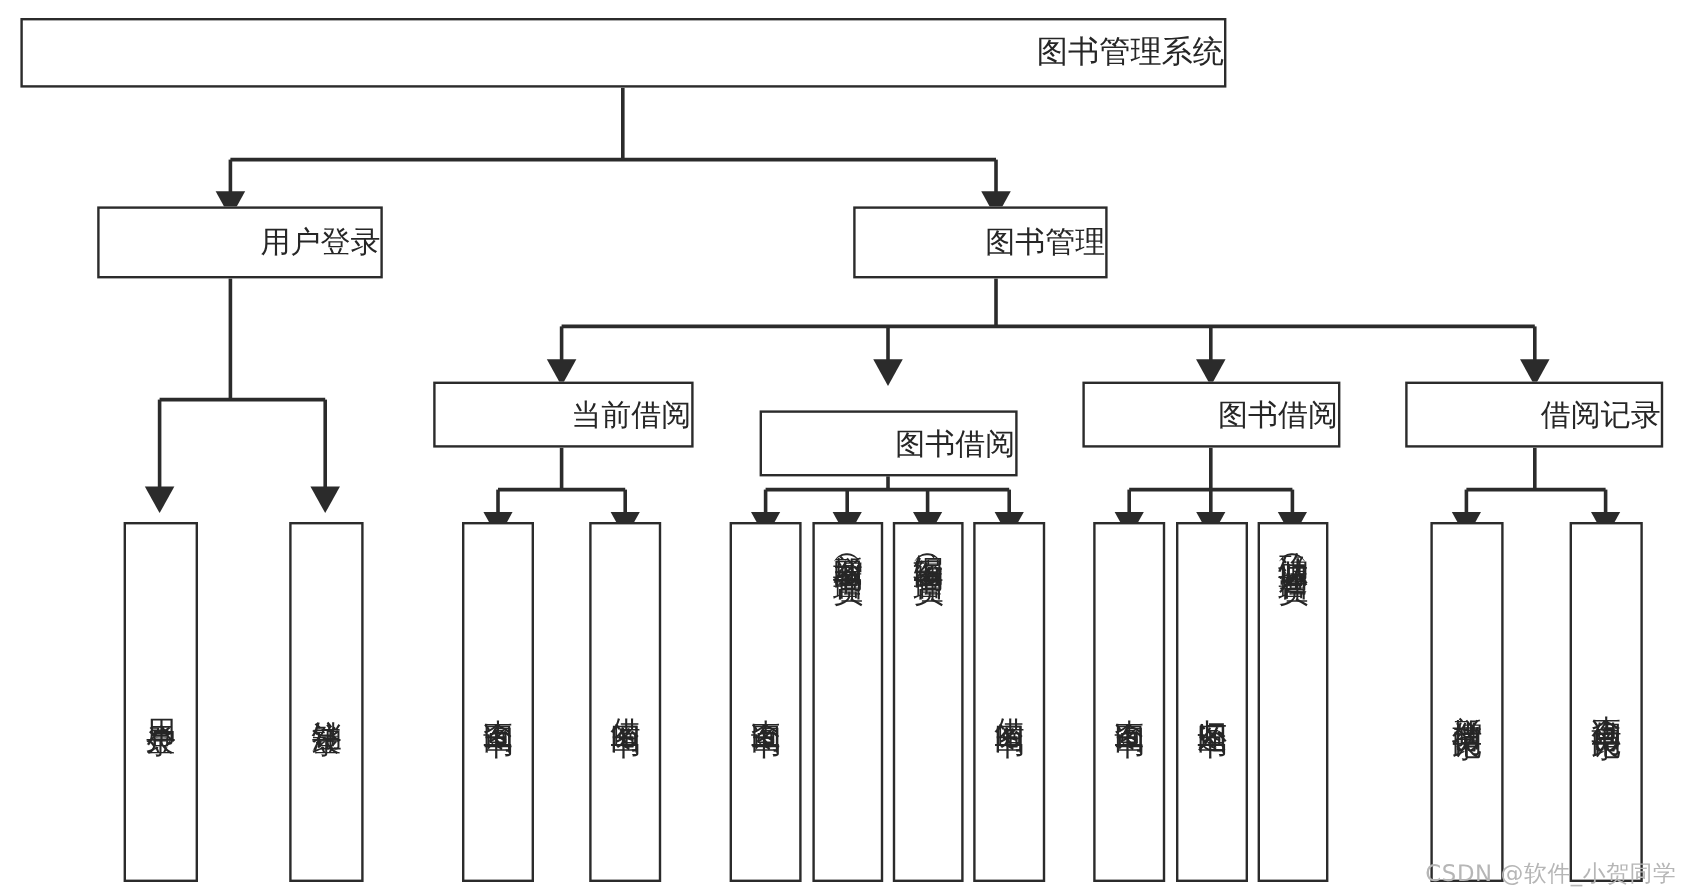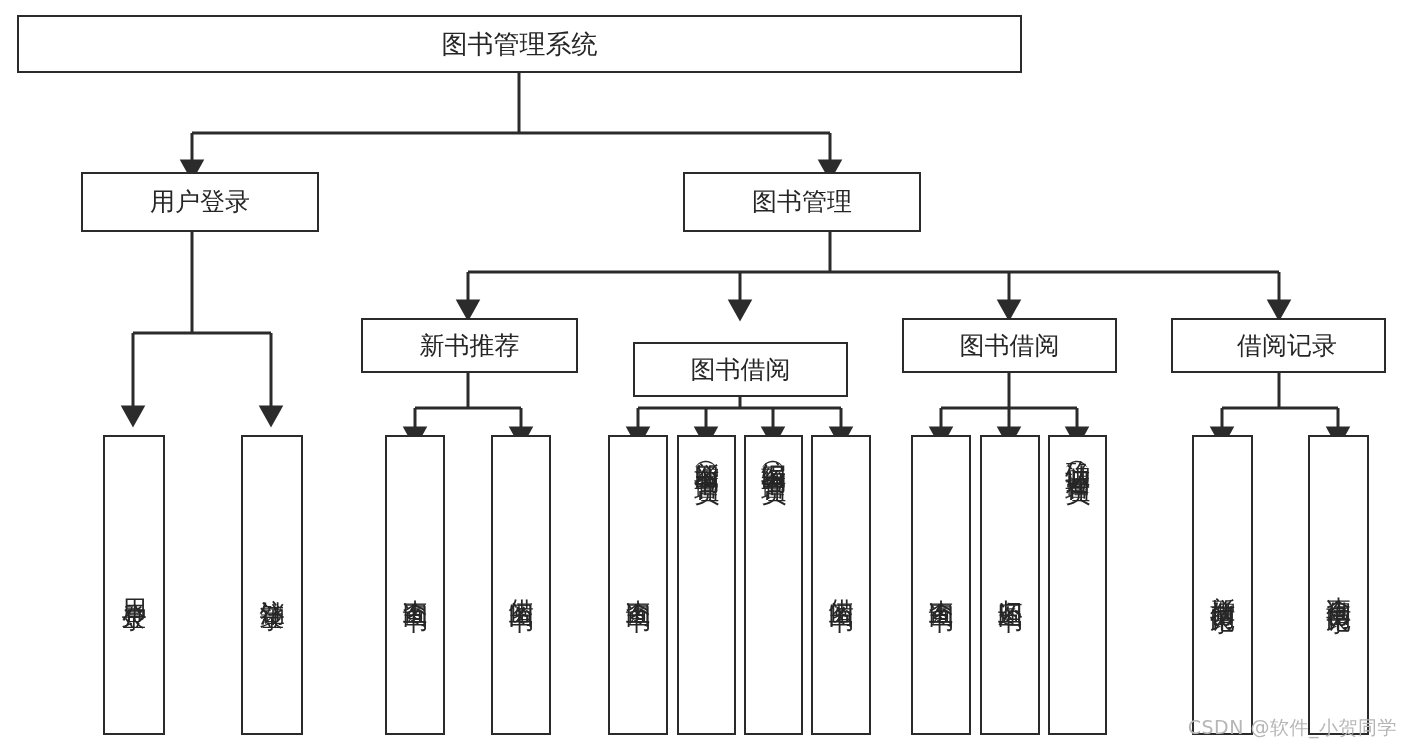--- a/index.html
+++ b/index.html
@@ -26,21 +26,21 @@
     height: 747px;
     pointer-events: none;
   }
   .node {
     position: absolute;
     box-sizing: border-box;
     background: #ffffff;
     border: 2px solid #2b2b2b;
     display: flex;
     align-items: center;
-    justify-content: center;
+    justify-content: flex-end;
     overflow: hidden;
   }
   .node .label {
     color: #262626;
     text-align: center;
     line-height: 1.18;
     white-space: nowrap;
   }
   .node.horizontal .label {
     writing-mode: horizontal-tb;
@@ -132,26 +132,26 @@
   </svg>
 
   <div class="node horizontal" id="root-node" style="left:17px; top:15px; width:1005px; height:58px;">
     <span class="label">图书管理系统</span>
   </div>
 
   <div class="node horizontal" style="left:81px; top:172px; width:238px; height:60px;">
     <span class="label">用户登录</span>
   </div>
 
-  <div class="node horizontal" style="left:683px; top:172px; width:238px; height:60px;">
+  <div class="node horizontal" style="left:711px; top:172px; width:212px; height:60px;">
     <span class="label">图书管理</span>
   </div>
 
   <div class="node horizontal" style="left:361px; top:318px; width:217px; height:55px;">
-    <span class="label">新书推荐</span>
+    <span class="label">当前借阅</span>
   </div>
 
   <div class="node horizontal" style="left:633px; top:318px; width:215px; height:55px;margin-top:24px;">
     <span class="label">图书借阅</span>
   </div>
 
   <div class="node horizontal" style="left:902px; top:318px; width:215px; height:55px;">
     <span class="label">图书借阅</span>
   </div>
 

